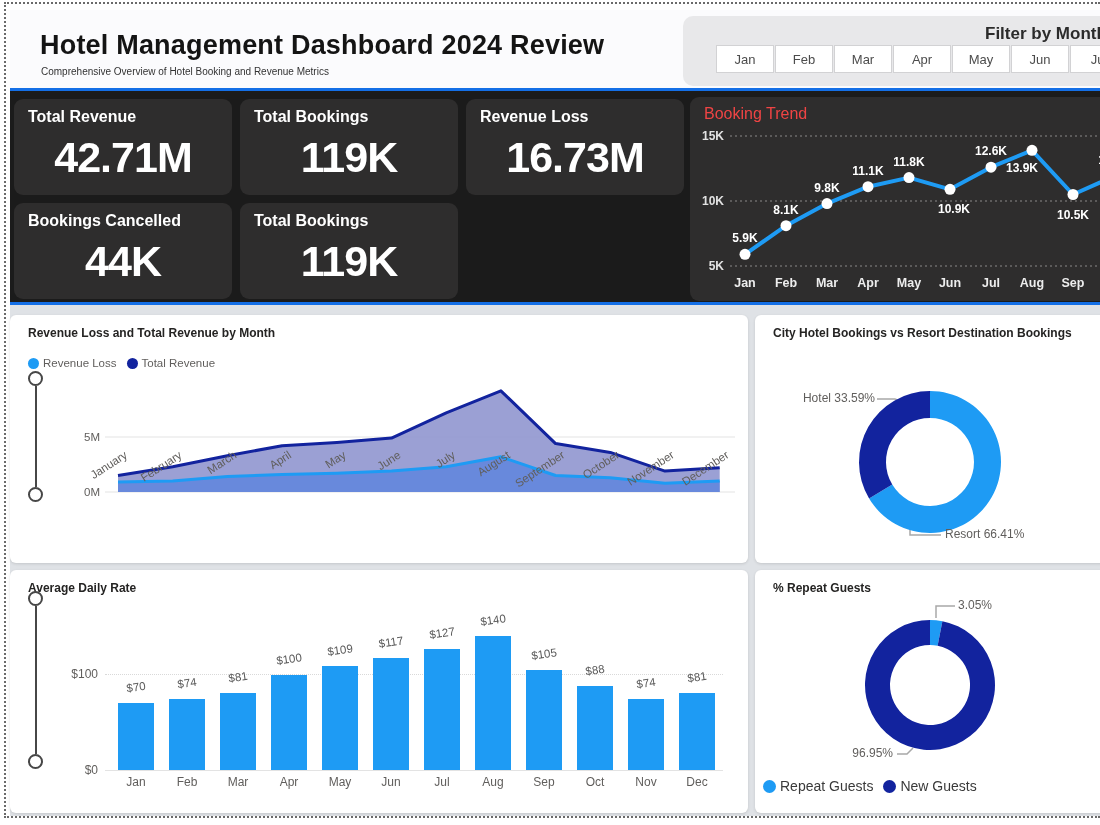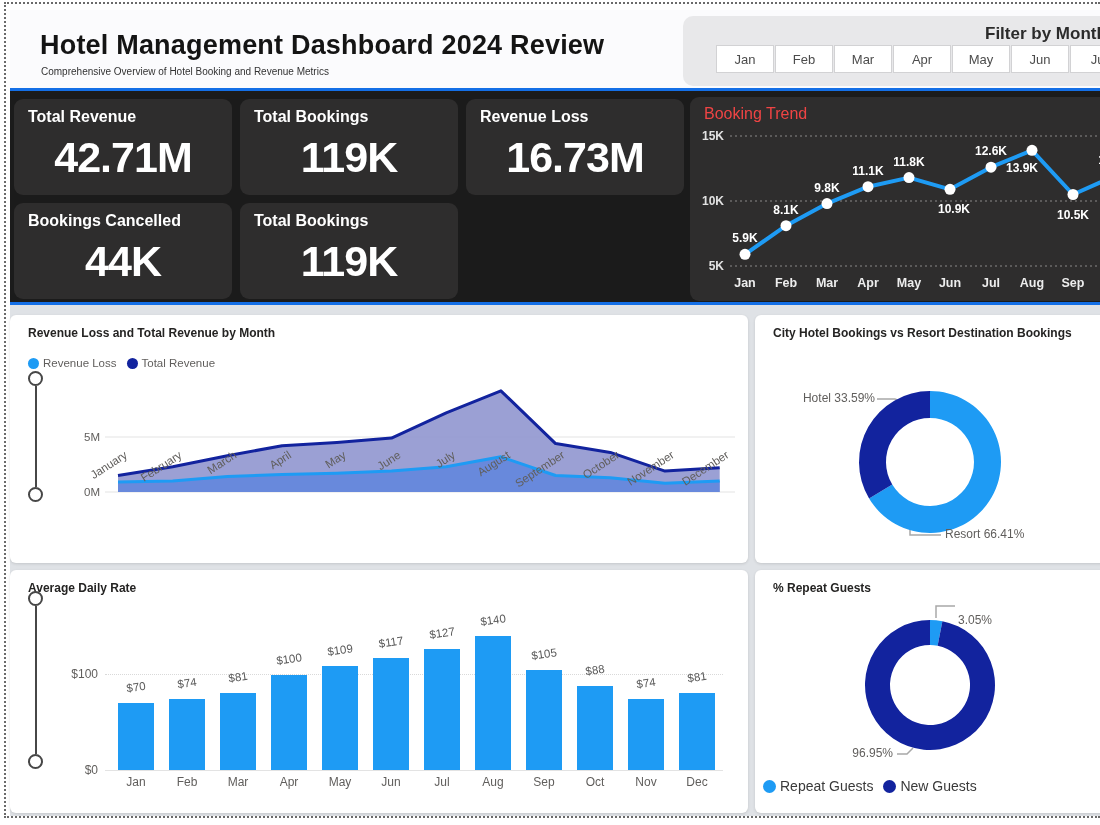--- a/index.html
+++ b/index.html
@@ -269,21 +269,21 @@
 </div>
 
 <div class="abs card bot-right">
   <div class="card-title">% Repeat Guests</div>
   <svg id="donut2Svg" width="360" height="243" viewBox="0 0 360 243">
     <polyline points="181,48 181,36 200,36" fill="none" stroke="#a8a8a8" stroke-width="1.5"></polyline>
     <polyline points="142,184 152,184 158,178" fill="none" stroke="#a8a8a8" stroke-width="1.5"></polyline>
   <path d="M175.00 50.00 A65 65 0 0 1 187.38 51.19 L182.62 75.73 A40 40 0 0 0 175.00 75.00 Z" fill="#1E9BF4"></path>
       <path d="M187.38 51.19 A65 65 0 1 1 175.00 50.00 L175.00 75.00 A40 40 0 1 0 182.62 75.73 Z" fill="#12239E"></path>
     </svg>
-  <div class="callout" style="left:203px;top:43px;">3.05%</div>
+  <div class="callout" style="left:203px;top:28px;">3.05%</div>
   <div class="callout" style="left:58px;width:80px;text-align:right;top:176px;">96.95%</div>
   <div class="donut-legend">
     <span class="legend-item">
       <span class="legend-dot" style="background: rgb(30, 155, 244);"></span>
       <span>Repeat Guests</span>
     </span>
     <span class="legend-item">
       <span class="legend-dot" style="background: rgb(18, 35, 158);"></span>
       <span>New Guests</span>
     </span>

